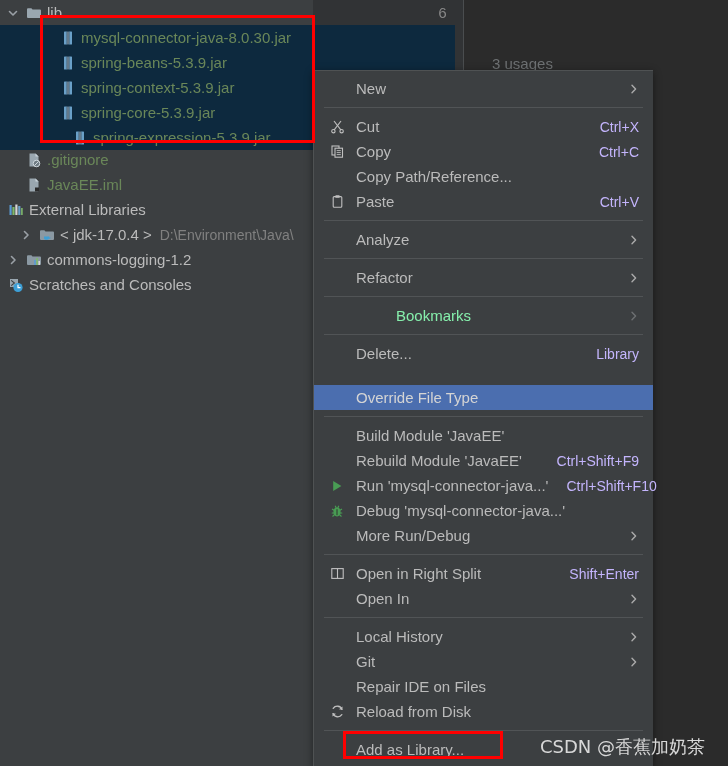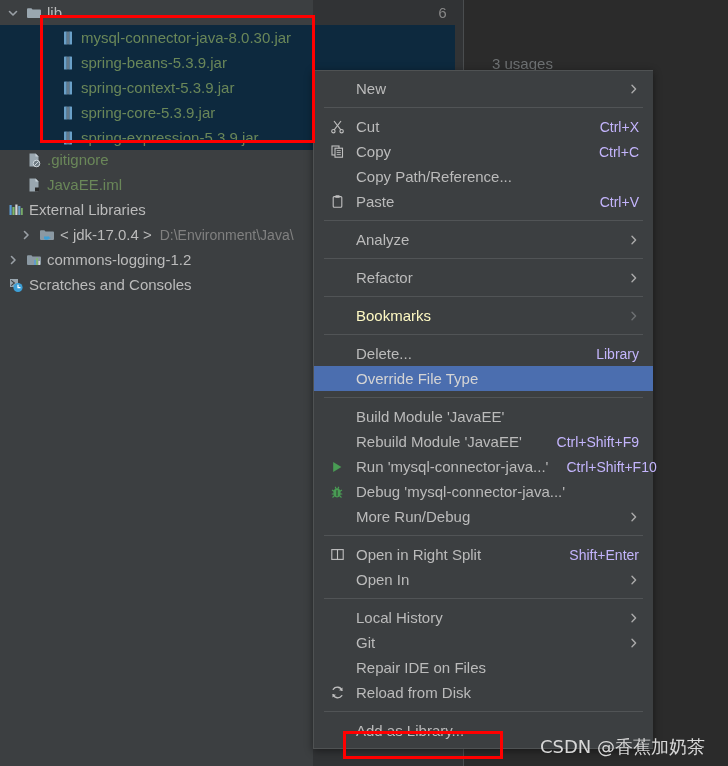--- a/index.html
+++ b/index.html
@@ -121,22 +121,22 @@
     height: 25px;
     display: flex;
     align-items: center;
     font-size: 15px;
     color: #bbbbbb;
     padding-left: 14px;
     padding-right: 14px;
     white-space: nowrap;
     box-sizing: border-box;
   }
-  .mi.selected { background: #4b6eaf; color: #d4d4d4; }
-  .mi.disabled { color: #fef9c3; }
+  .mi.selected { background: #4b6eaf; color: #d4d4d4; margin-top: 19px; }
+  .mi.disabled { color: #86efac; margin-left: 40px; }
   .mi-icon {
     width: 18px;
     height: 16px;
     flex: none;
     margin-right: 10px;
     display: flex;
     align-items: center;
     justify-content: center;
   }
   .mi-icon svg { display: block; }
@@ -280,21 +280,21 @@
               <line x1="6.8" y1="7" x2="9.2" y2="7"></line>
               <line x1="6.8" y1="9" x2="9.2" y2="9"></line>
               <line x1="6.8" y1="11" x2="9.2" y2="11"></line>
               <line x1="6.8" y1="13" x2="9.2" y2="13"></line>
             </g>
           </svg>
       </span>
       <span class="lbl-green">spring-core-5.3.9.jar</span>
     </div>
 
-    <div class="tree-row selected-band" style="top:125px;">
+    <div class="tree-row selected-band" style="top:125px;padding-left:12px;">
       <span class="ic indent-2">
         <svg width="16" height="16" viewBox="0 0 16 16">
             <rect x="4" y="1.5" width="8" height="13" rx="0.6" fill="#6aa0c8"></rect>
             <rect x="6.6" y="1.5" width="2.8" height="13" fill="#2b3d4d"></rect>
             <g stroke="#bcd7e8" stroke-width="0.8">
               <line x1="6.8" y1="3" x2="9.2" y2="3"></line>
               <line x1="6.8" y1="5" x2="9.2" y2="5"></line>
               <line x1="6.8" y1="7" x2="9.2" y2="7"></line>
               <line x1="6.8" y1="9" x2="9.2" y2="9"></line>
               <line x1="6.8" y1="11" x2="9.2" y2="11"></line>

